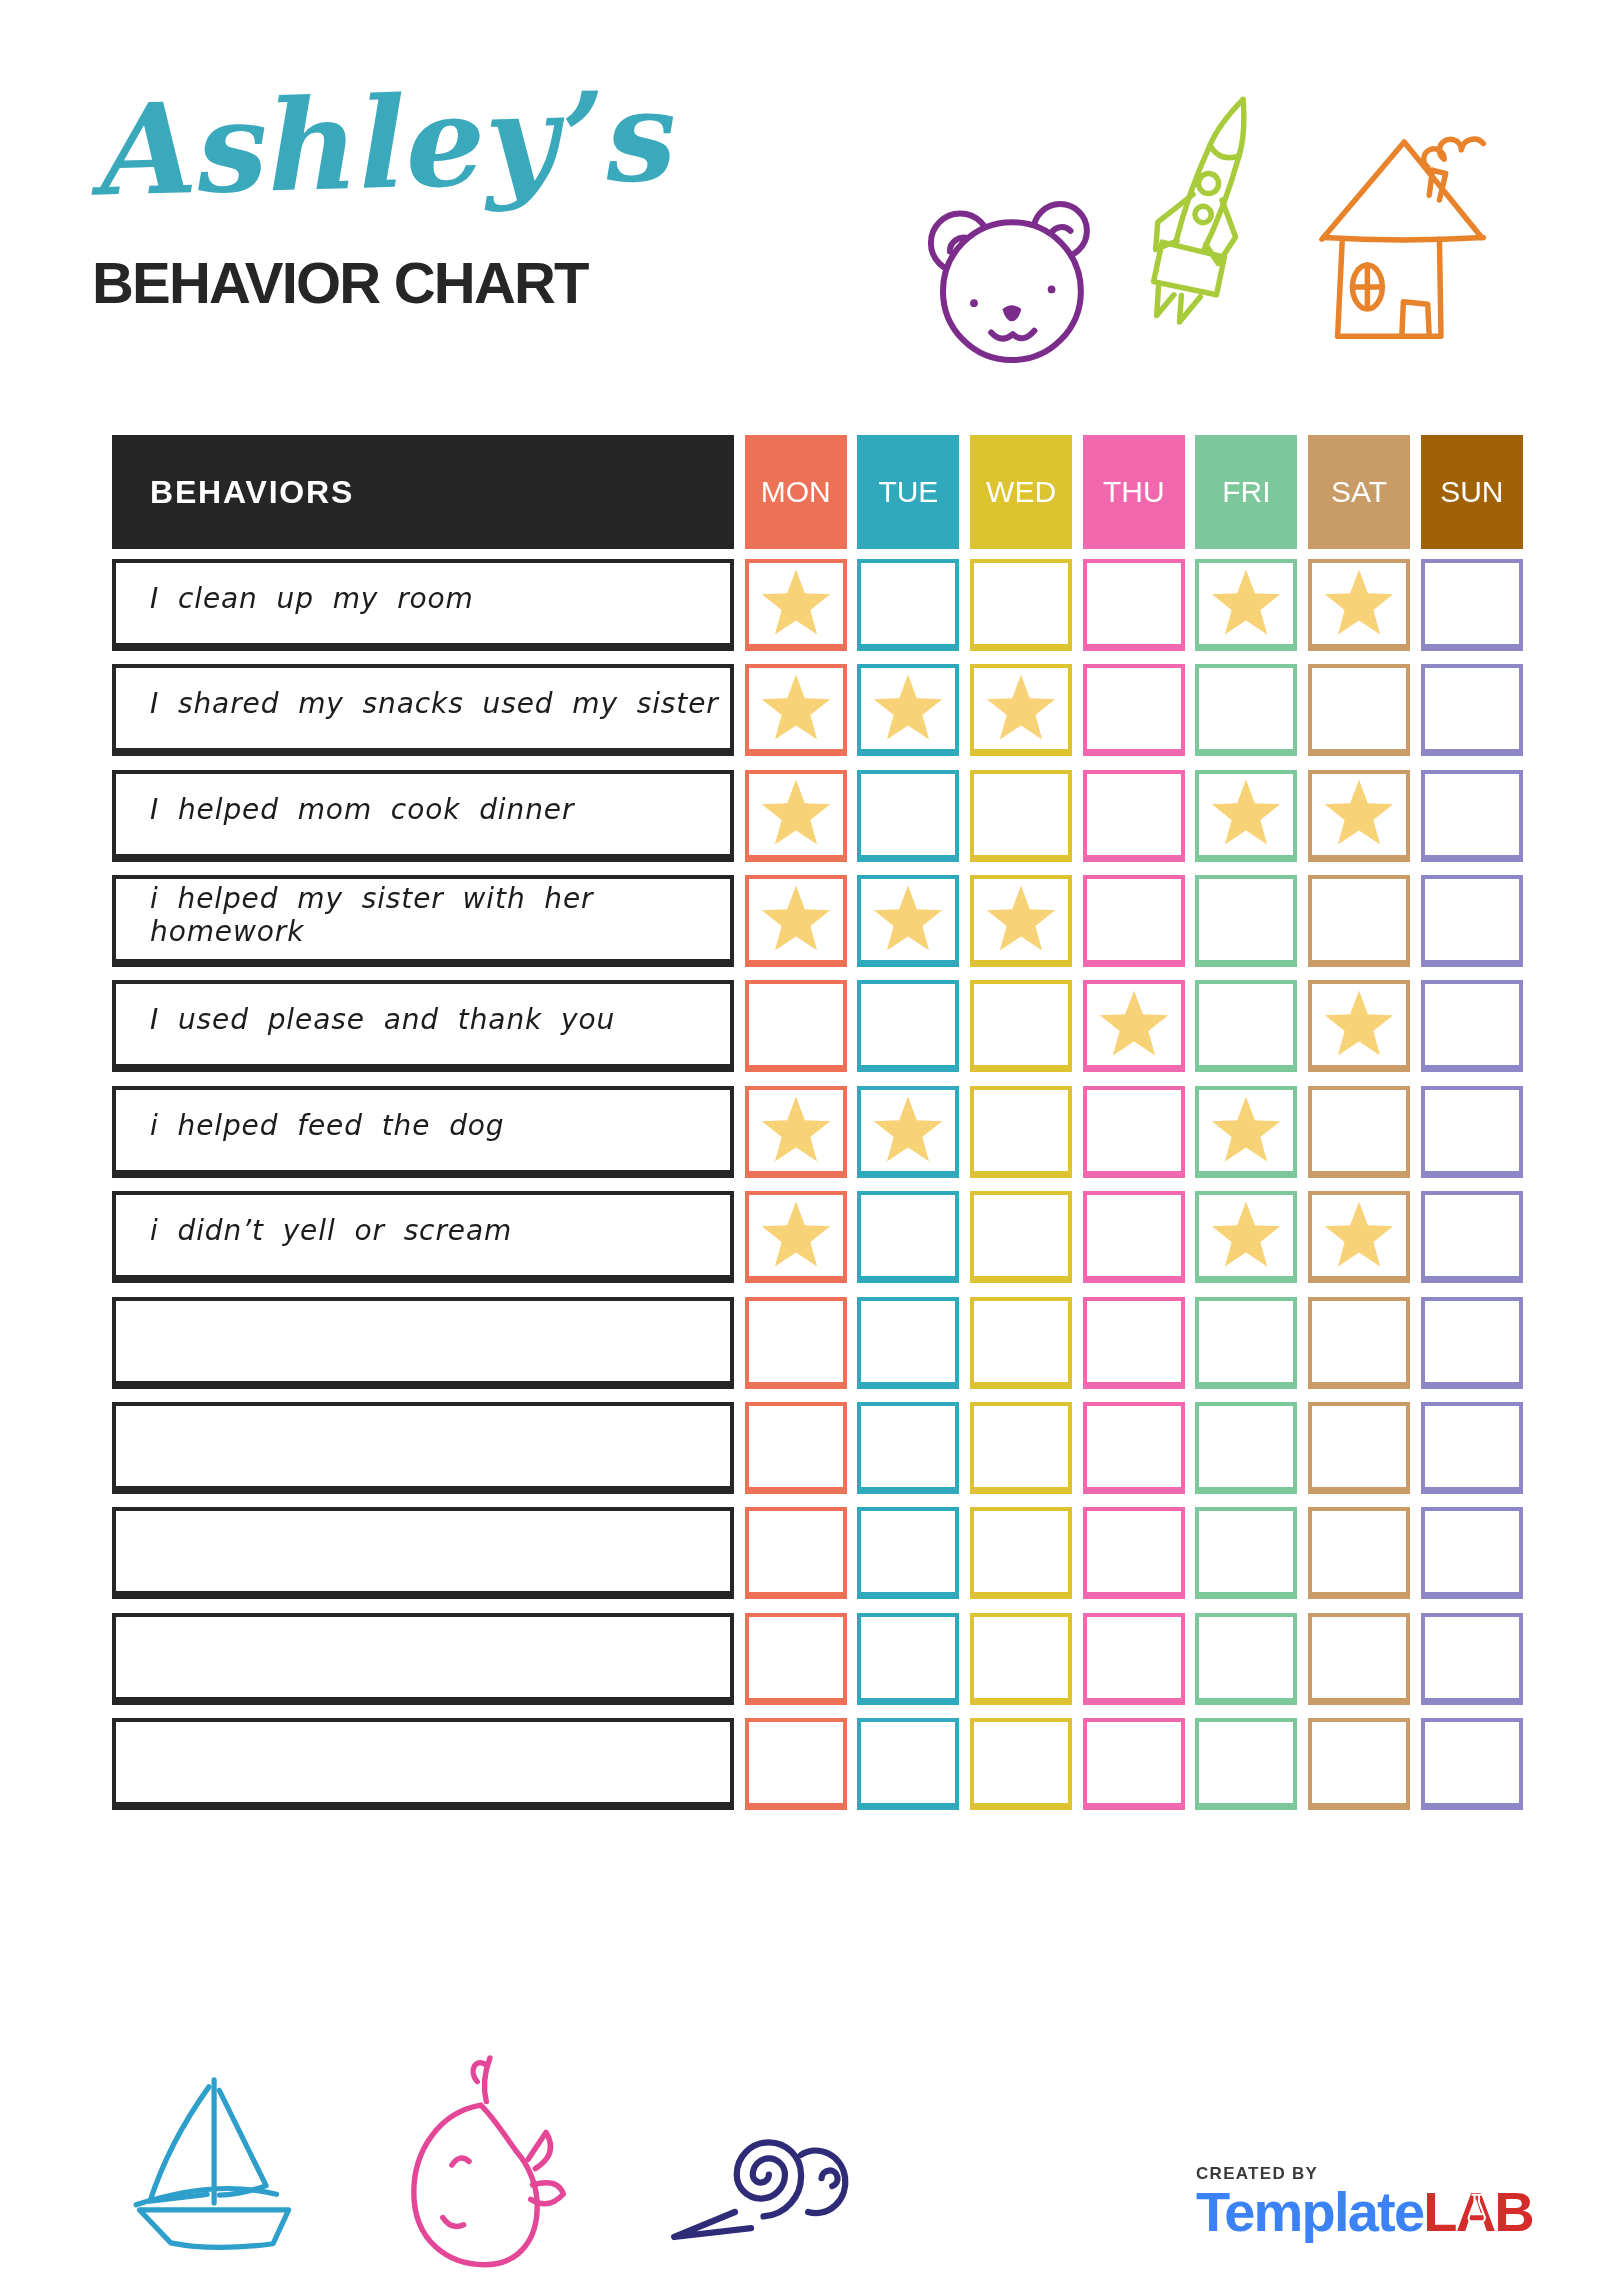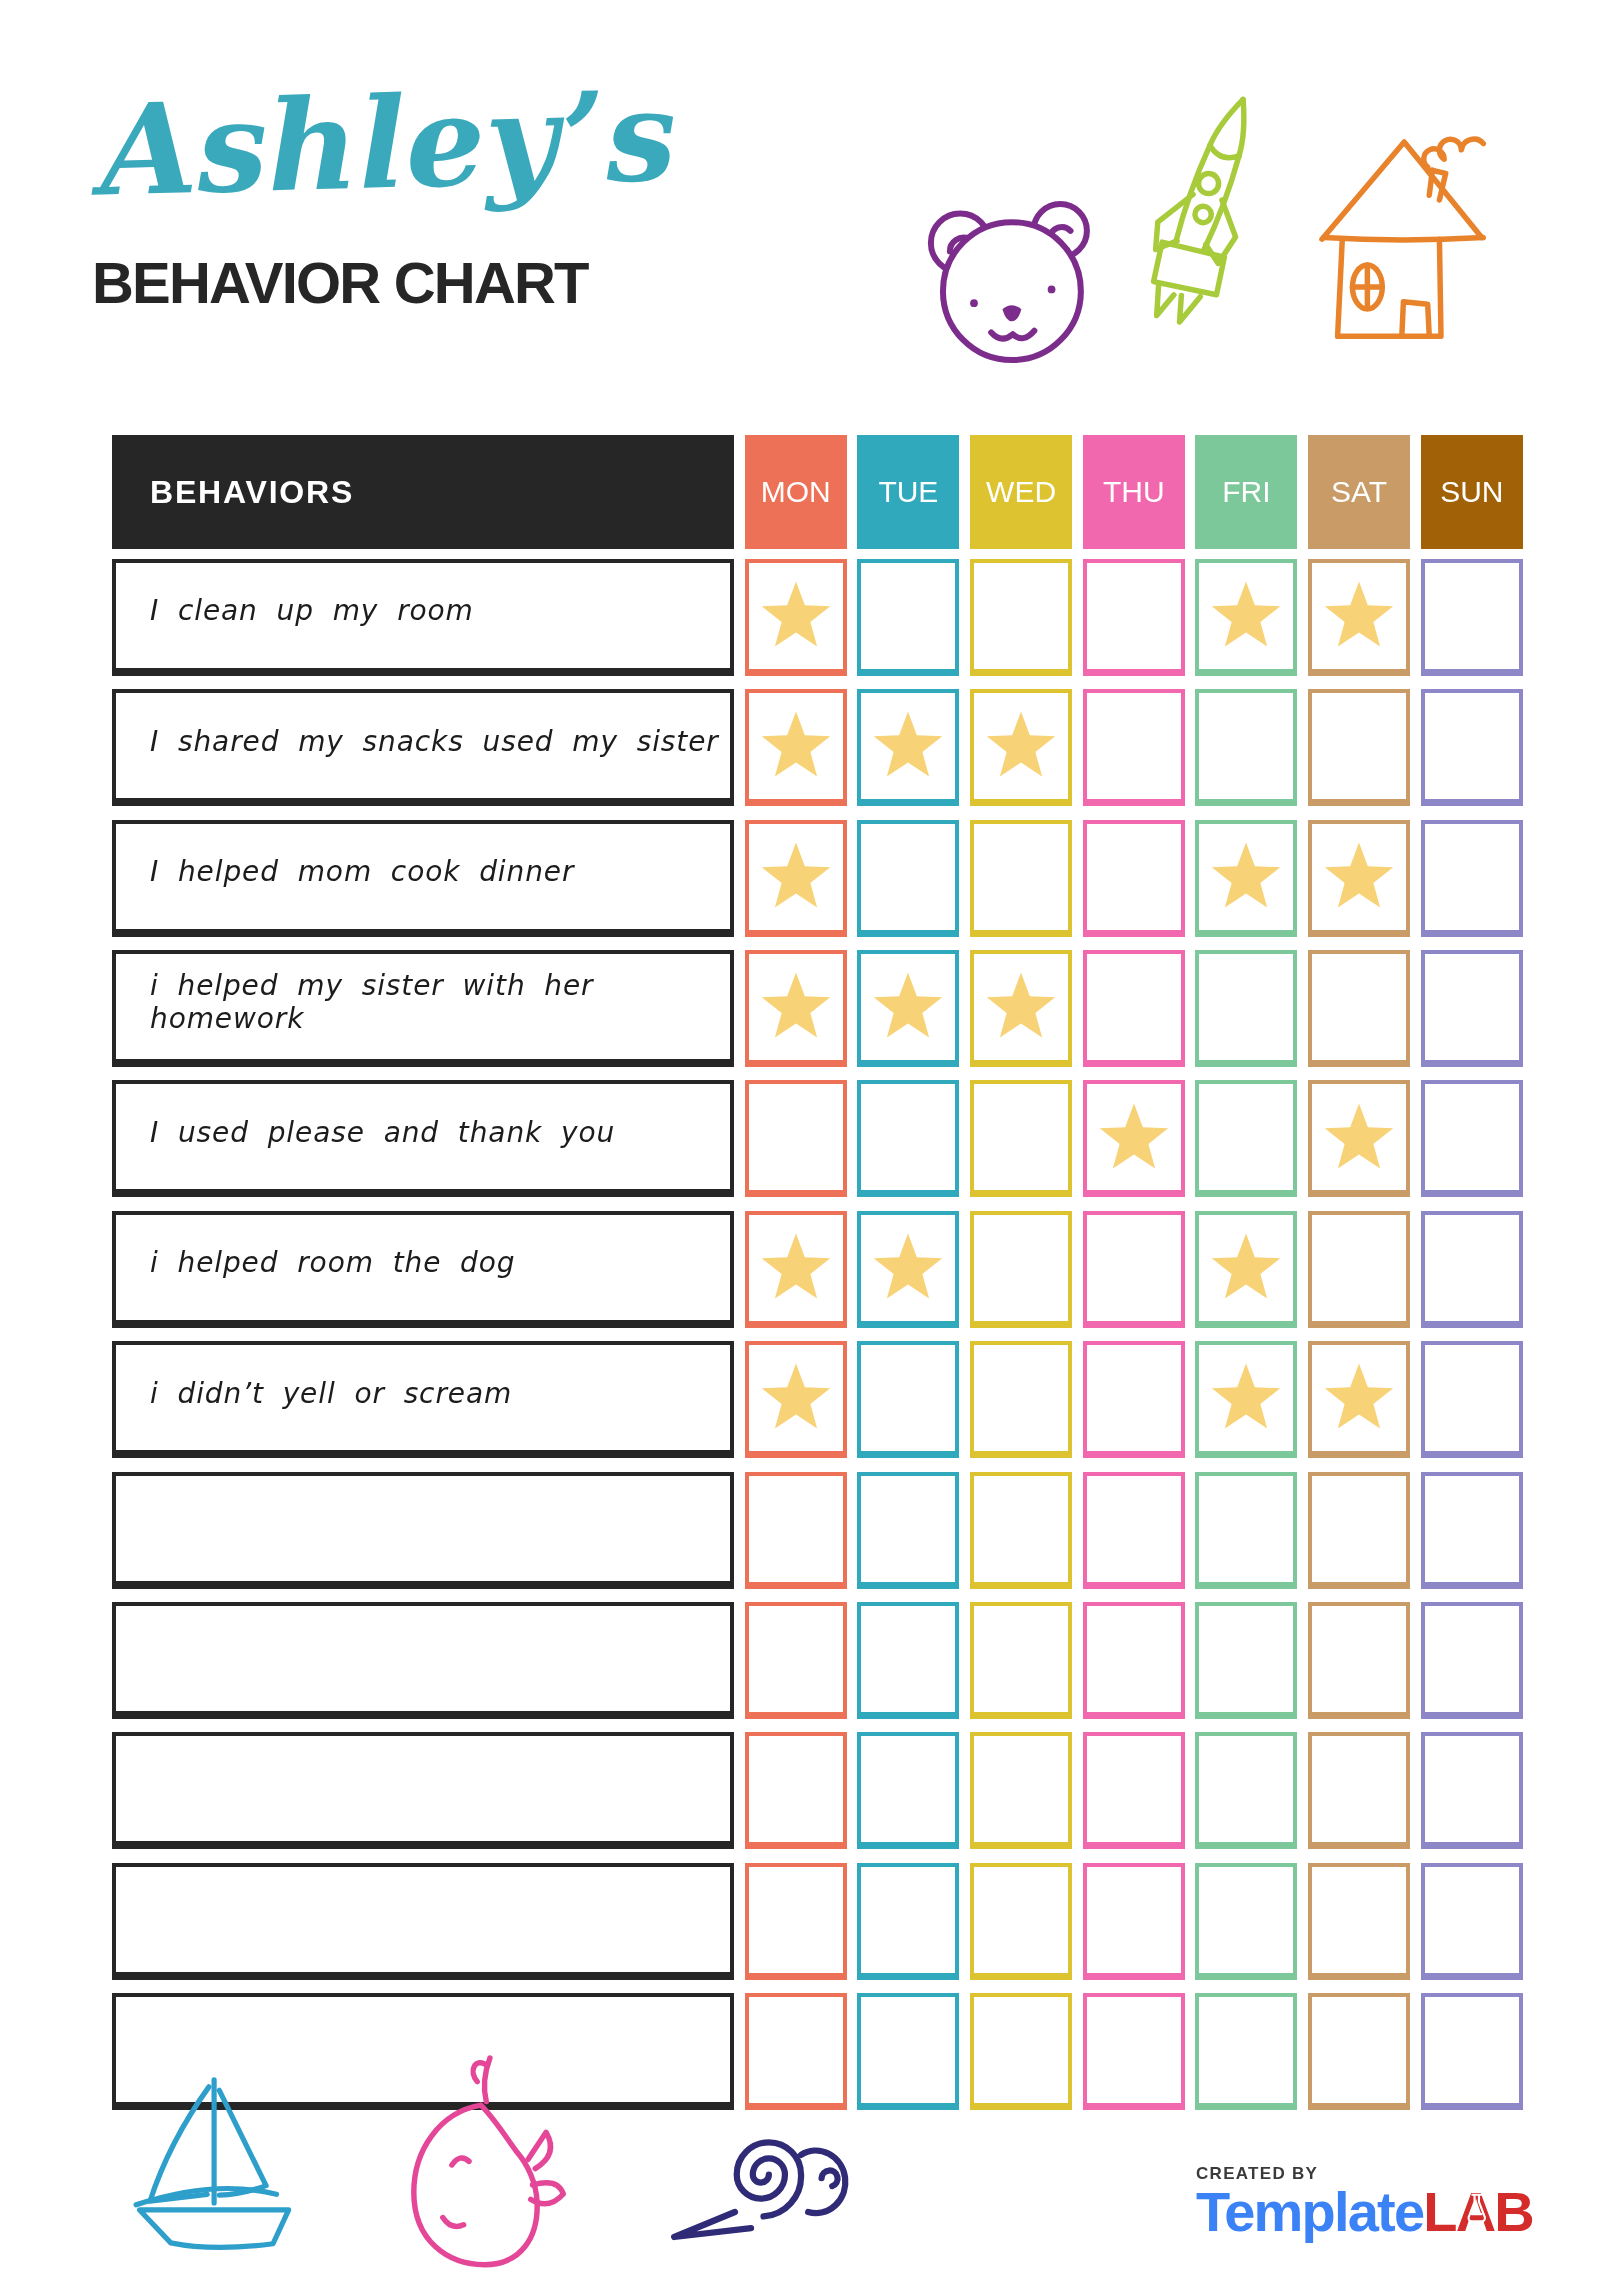--- a/index.html
+++ b/index.html
@@ -24,21 +24,21 @@
   .snail{left:658px;top:2112px;width:228px;height:125px;}
 
   
   .chart{position:absolute;left:112px;top:435px;}
   .grid-row{display:grid;grid-template-columns:622px repeat(7,102px);column-gap:10.7px;}
   .header-row{height:114px;margin-bottom:9.9px;}
   .behaviors-header{background:#262626;color:#ffffff;display:flex;align-items:center;
     padding-left:38px;font-size:32px;font-weight:700;letter-spacing:1.8px;}
   .day-header{display:flex;align-items:center;justify-content:center;
     color:#ffffff;font-size:30px;font-weight:400;}
-  .body-row{height:117px;margin-bottom:13.4px;}
+  .body-row{height:92px;margin-bottom:13.4px;}
   .behavior-box{background:#fff;border:4.5px solid #262626;border-bottom-width:8px;
     display:flex;align-items:center;padding-left:34px;padding-bottom:9px;box-sizing:border-box;
     font-family:"DejaVu Sans",sans-serif;font-style:italic;font-size:28px;color:#1c1c1c;
     letter-spacing:0.9px;word-spacing:9px;}
   .day-cell{border:4.5px solid #999;border-bottom-width:7.2px;box-sizing:border-box;
     display:flex;align-items:center;justify-content:center;background:#fff;}
   .star{width:72px;height:69px;margin-top:-2.7px;}
 
   
   .logo{position:absolute;left:1196px;top:2164px;width:340px;}
@@ -215,21 +215,21 @@
           </div>
           <div class="day-cell" style="border-color: rgb(125, 200, 155);"></div>
           <div class="day-cell" style="border-color: rgb(200, 155, 103);">
             <svg class="star" viewBox="0 0 100 96">
               <polygon points="50,2 62.3,35 97.6,36.6 70,58.5 79.4,92.5 50,73 20.6,92.5 30,58.5 2.4,36.6 37.7,35" fill="#F8D277"></polygon>
             </svg>
           </div>
           <div class="day-cell" style="border-color: rgb(141, 134, 199);"></div>
         </div>
         <div class="grid-row body-row">
-          <div class="behavior-box">i helped room the dog</div>
+          <div class="behavior-box">i helped feed the dog</div>
           <div class="day-cell" style="border-color: rgb(237, 113, 86);">
             <svg class="star" viewBox="0 0 100 96">
               <polygon points="50,2 62.3,35 97.6,36.6 70,58.5 79.4,92.5 50,73 20.6,92.5 30,58.5 2.4,36.6 37.7,35" fill="#F8D277"></polygon>
             </svg>
           </div>
           <div class="day-cell" style="border-color: rgb(49, 169, 189);">
             <svg class="star" viewBox="0 0 100 96">
               <polygon points="50,2 62.3,35 97.6,36.6 70,58.5 79.4,92.5 50,73 20.6,92.5 30,58.5 2.4,36.6 37.7,35" fill="#F8D277"></polygon>
             </svg>
           </div>

